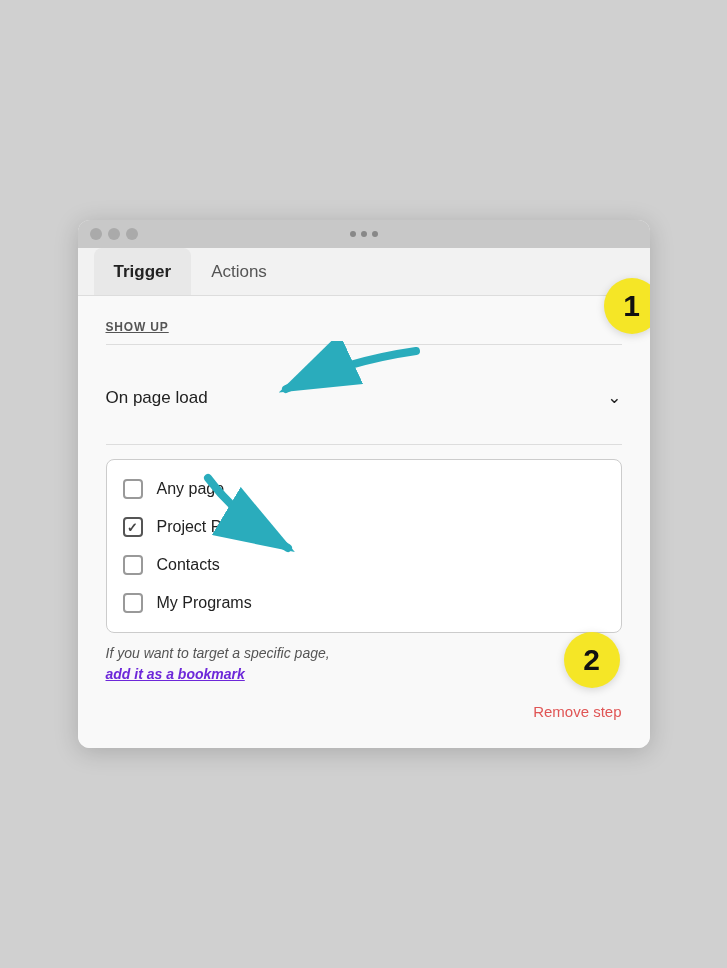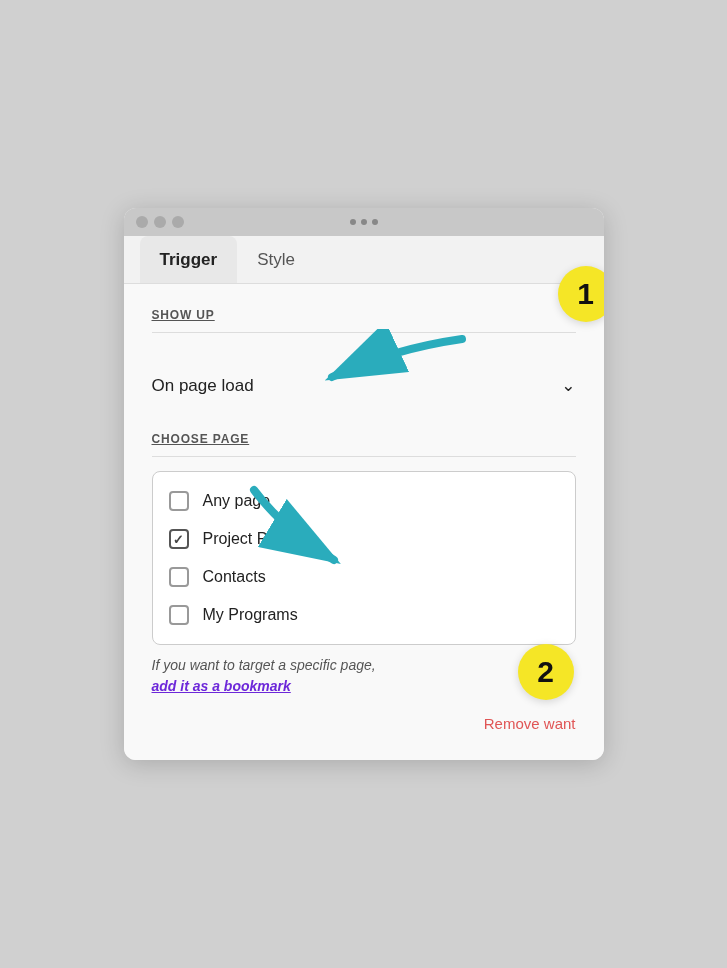--- a/index.html
+++ b/index.html
@@ -7,21 +7,21 @@
     body {
       background: #d0d0d0;
       display: flex;
       justify-content: center;
       align-items: center;
       min-height: 968px;
       font-family: 'Helvetica Neue', Arial, sans-serif;
     }
 
     .window {
-      width: 480px;
+      width: 572px;
       background: #f2f2f2;
       border-radius: 12px;
       overflow: hidden;
       box-shadow: 0 4px 24px rgba(0,0,0,0.18);
       position: relative;
     }
 
     .title-bar {
       background: #c8c8c8;
       height: 28px;
@@ -235,21 +235,21 @@
     </div>
     <div class="title-bar-center">
       <div class="title-bar-dash"></div>
       <div class="title-bar-dash"></div>
       <div class="title-bar-dash"></div>
     </div>
   </div>
 
   <div class="tabs">
     <div class="tab active">Trigger</div>
-    <div class="tab">Style</div>
+    <div class="tab">Actions</div>
   </div>
 
   <div class="content" style="position:relative;">
 
     <div class="badge badge-1">1</div>
 
     <div class="section-label">SHOW UP</div>
     <hr class="divider">
 
     <div style="position:relative; margin-bottom: 0;">
@@ -262,21 +262,20 @@
         <path d="M 170,10 Q 100,20 40,48" stroke="#2aacbc" stroke-width="8" fill="none" marker-end="url(#arrowhead1)" stroke-linecap="round"></path>
       </svg>
     </div>
 
     <div class="dropdown-row">
       <span>On page load</span>
       <span class="chevron">⌄</span>
     </div>
 
     <div class="section-gap">
-      <div class="section-label">CHOOSE PAGE</div>
       <hr class="divider">
 
       <div class="checkbox-box">
 
         <svg width="160" height="90" style="position:absolute; left:100px; bottom:190px; pointer-events:none; z-index:5;">
           <defs>
             <marker id="arrowhead2" markerWidth="10" markerHeight="7" refX="9" refY="3.5" orient="auto">
               <polygon points="0 0, 10 3.5, 0 7" fill="#2aacbc"></polygon>
             </marker>
           </defs>
@@ -306,16 +305,16 @@
     </div>
 
     <div class="helper-text">
       <span>If you want to target a specific page,</span>
       <br>
       <span class="helper-link">add it as a bookmark</span>
     </div>
 
     <div class="badge badge-2">2</div>
 
-    <div class="remove-step">Remove want</div>
+    <div class="remove-step">Remove step</div>
 
   </div>
 </div>
 
 </body></html>

